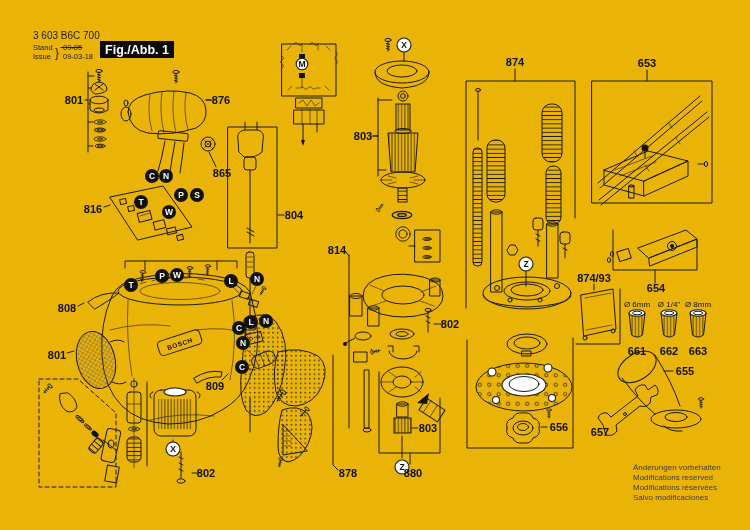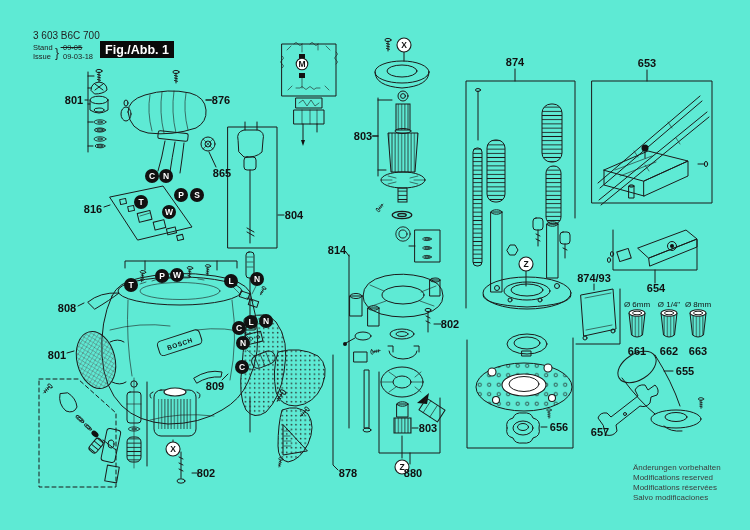--- a/index.html
+++ b/index.html
@@ -1,16 +1,16 @@
 <!DOCTYPE html>
 <html><head>
 <meta charset="utf-8">
 <style>
   html,body{margin:0;padding:0;background:#fff}
-  .page{position:relative;width:750px;height:530px;background:#5eead4;overflow:hidden;
+  .page{position:relative;width:750px;height:530px;background:#eab308;overflow:hidden;
         font-family:"Liberation Sans",sans-serif}
   svg{display:block}
   .s{fill:none;stroke:#1b1b1b;stroke-width:1;stroke-linejoin:round;stroke-linecap:round}
   .t{fill:none;stroke:#1b1b1b;stroke-width:.6;stroke-linejoin:round;stroke-linecap:round}
   .blk{fill:#111;stroke:none}
   .wc{fill:#fff;stroke:#1b1b1b;stroke-width:1.1}
   .pl{font:bold 11px "Liberation Sans",sans-serif;fill:#111;text-anchor:middle}
   .sz{font:8px "Liberation Sans",sans-serif;fill:#111;text-anchor:middle}
   .cl{font:bold 8.5px "Liberation Sans",sans-serif;fill:#fff;text-anchor:middle}
   .cb{font:bold 8.5px "Liberation Sans",sans-serif;fill:#111;text-anchor:middle}

